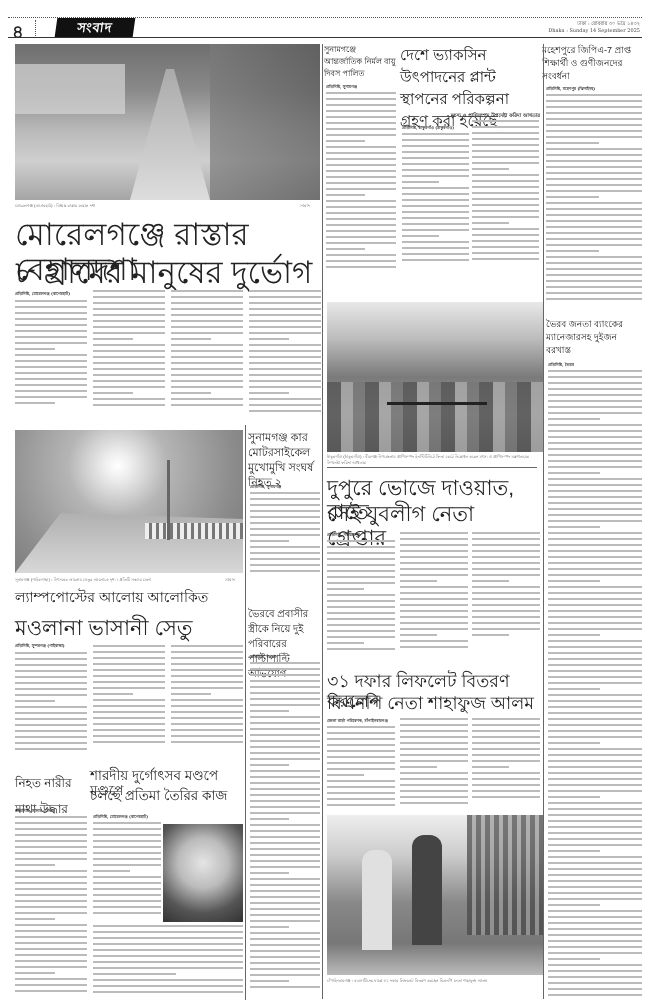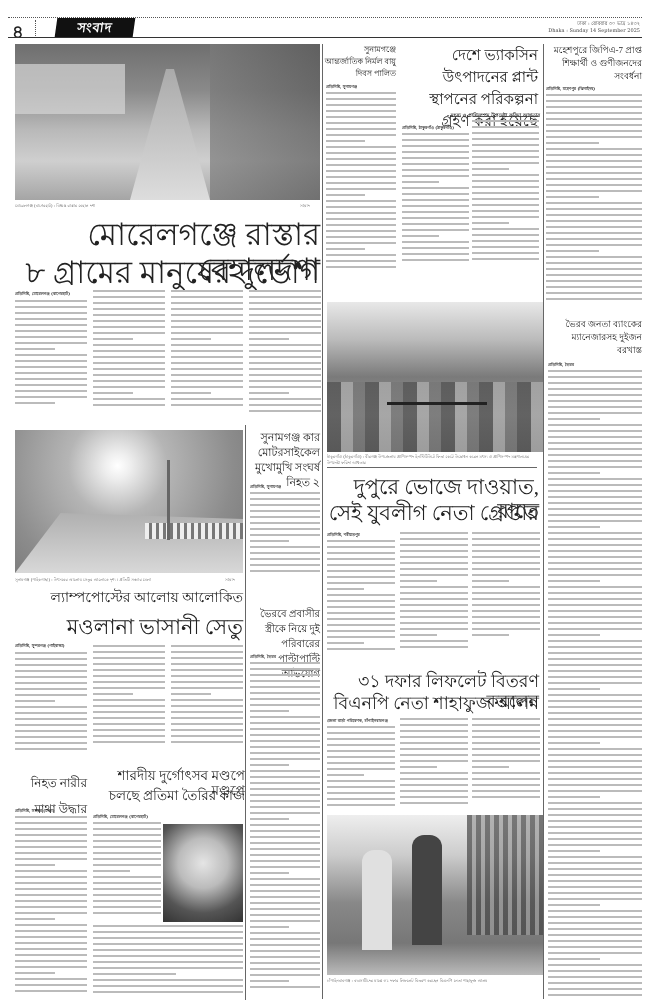--- a/index.html
+++ b/index.html
@@ -7,21 +7,21 @@
 body{position:relative;font-family:"DejaVu Serif",serif;color:#222;}
 .abs{position:absolute;}
 .dotline{position:absolute;left:8px;right:8px;top:17px;border-top:1px dotted #555;}
 .rule{position:absolute;left:8px;right:8px;top:37px;border-top:1.5px solid #333;}
 .pageno{position:absolute;left:12px;top:18px;font-size:18px;font-weight:bold;}
 .pgsep{position:absolute;left:35px;top:20px;height:16px;border-left:1px dotted #555;}
 .mast{position:absolute;left:56px;top:18px;width:78px;height:19px;background:#111;color:#fff;font-size:13px;font-weight:bold;text-align:center;line-height:19px;transform:skewX(-8deg);letter-spacing:1px;}
 .dateline{position:absolute;right:10px;top:20px;font-size:5px;text-align:right;line-height:7px;color:#444;}
 .photo{position:absolute;overflow:hidden;background:#999;}
 .caption{position:absolute;font-size:4px;color:#555;line-height:6px;}
-.hl{position:absolute;text-align:right;color:#222;font-family:Liberation Serif, serif;font-weight:normal;line-height:1.12;}
+.hl{position:absolute;text-align:left;color:#222;font-family:Liberation Sans, sans-serif;font-weight:normal;line-height:1.12;}
 .byline{position:absolute;font-size:4px;font-weight:bold;color:#333;}
 .col{position:absolute;overflow:hidden;}
 .col .ln{height:1.5px;background:#bbb;margin:0 0 4.5px 0;}
 .vsep{position:absolute;border-left:1px solid #666;}
 .hsep{position:absolute;border-top:1px solid #666;}
 </style>
 </head>
 <body>
 
 <div class="dotline"></div>

